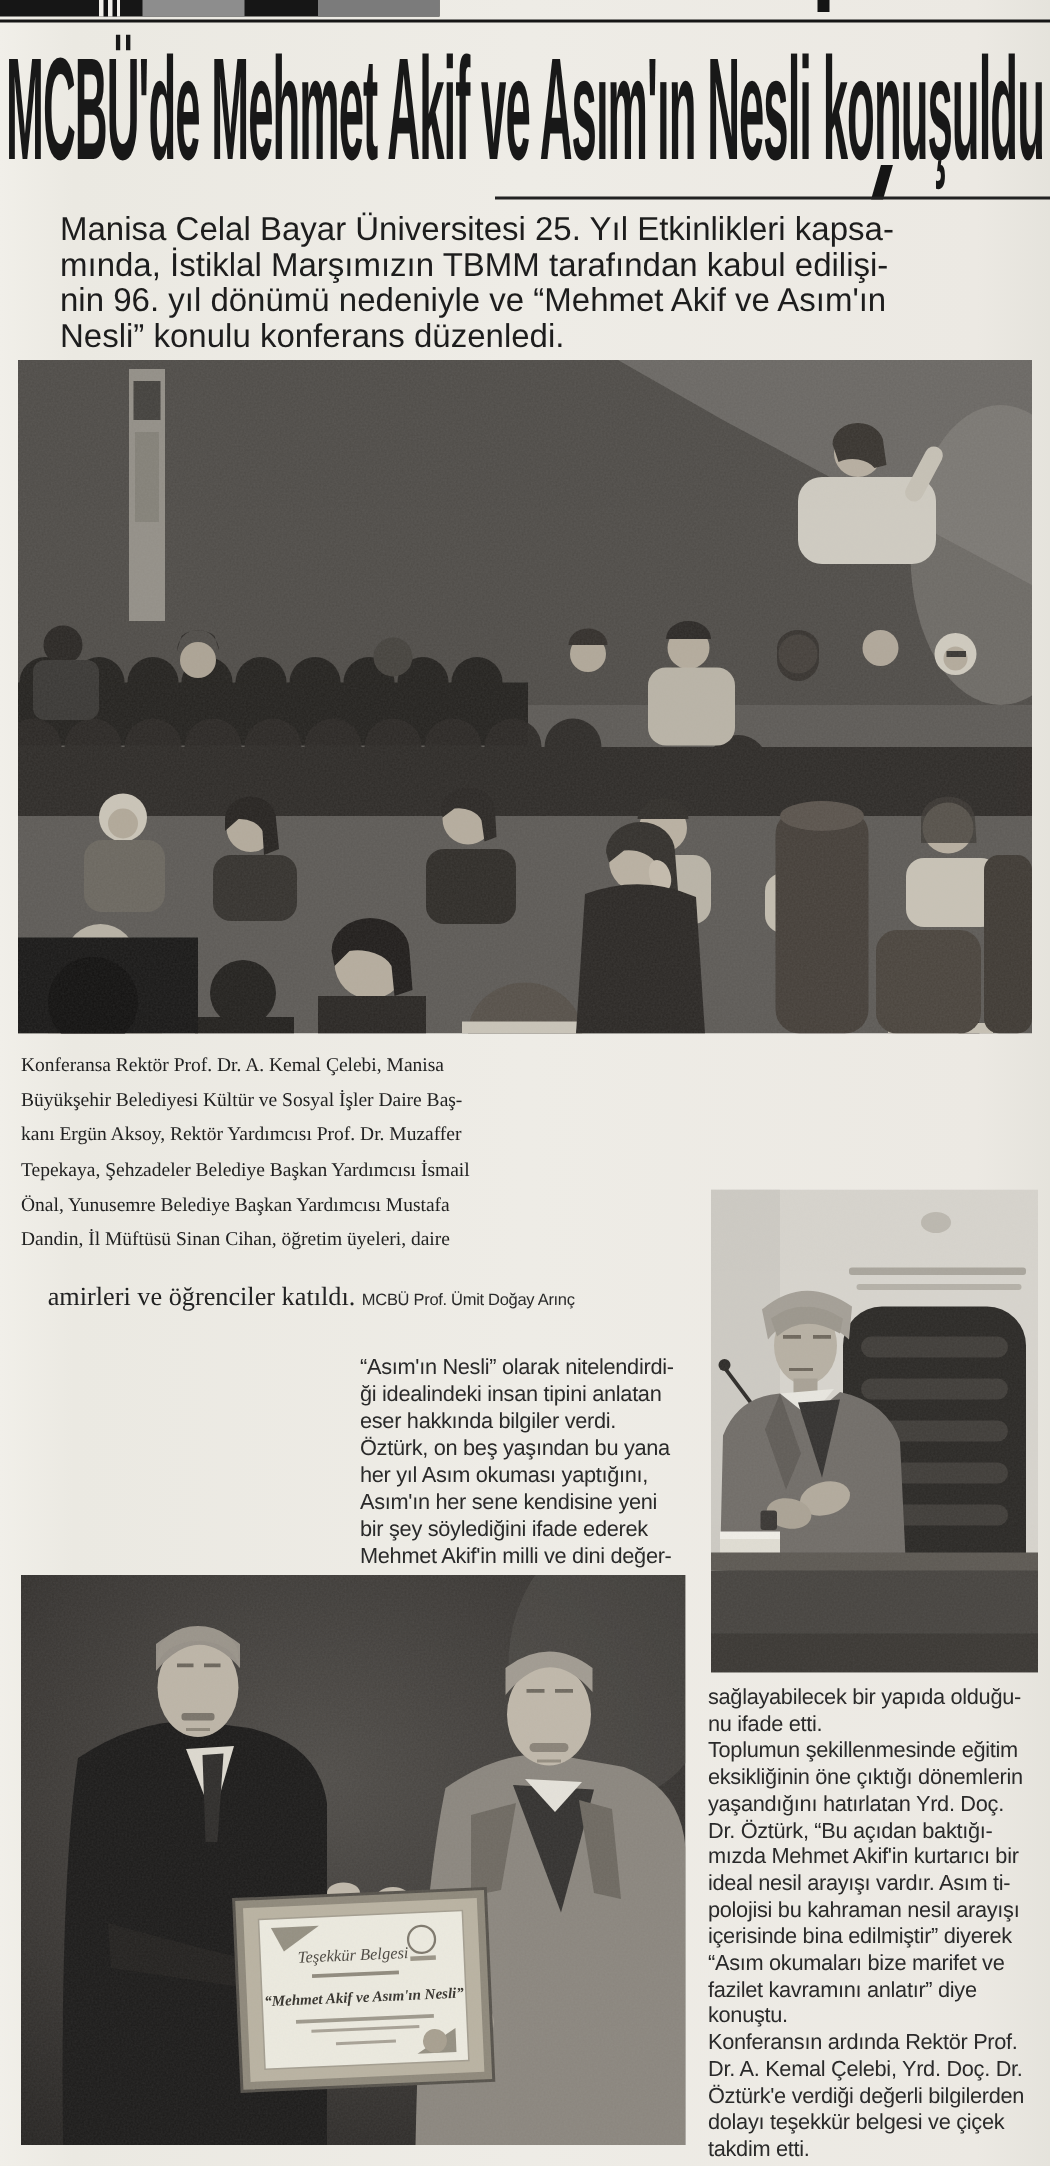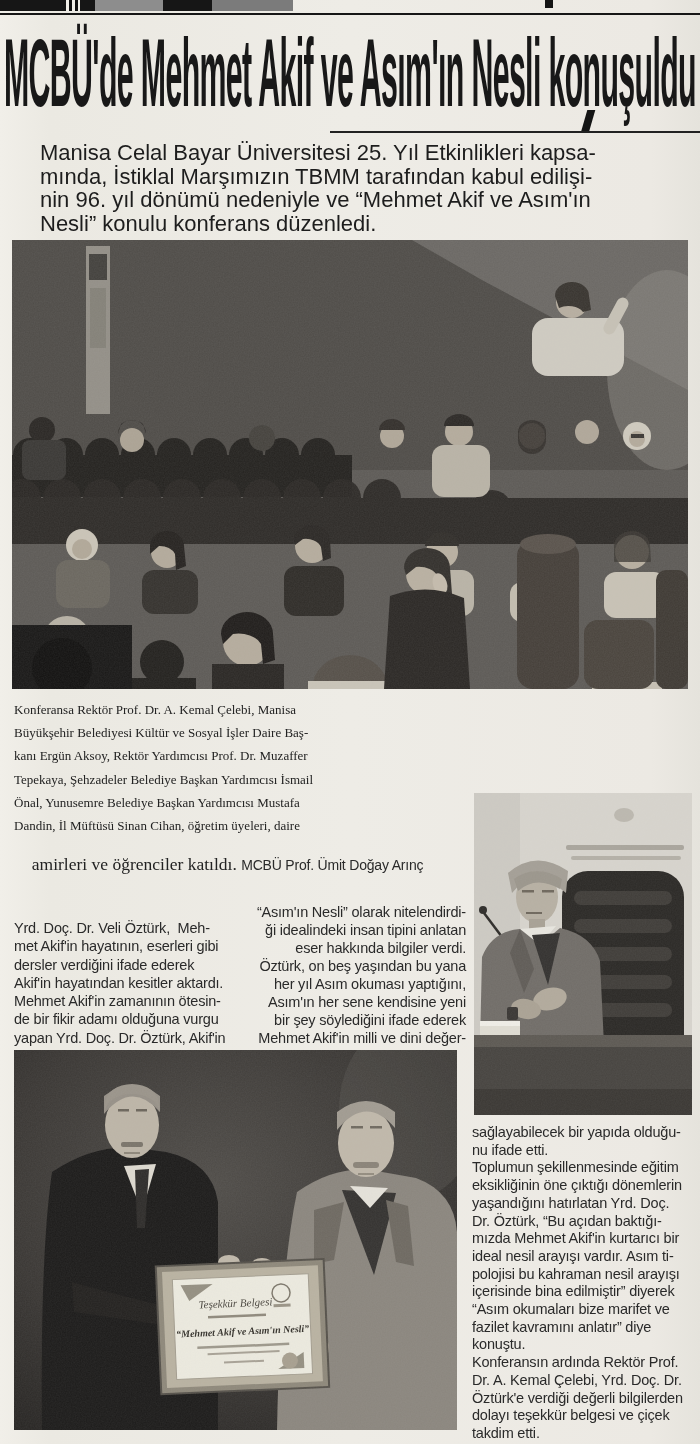--- a/index.html
+++ b/index.html
@@ -38,21 +38,21 @@
   .serif-block{
     font-family:"Liberation Serif",serif;font-size:13px;line-height:23.2px;
     white-space:pre;color:#222;overflow:visible;
   }
   .sans-block{
     font-family:"Liberation Sans",sans-serif;font-size:14.5px;line-height:18.3px;
     letter-spacing:-0.2px;white-space:pre;color:#2a2a2a;overflow:visible;
   }
   .mixedline{left:14px;top:836px;width:460px;white-space:pre;overflow:visible;}
   .mixedline .m-serif{font-family:"Liberation Serif",serif;font-size:17.5px;color:#222;text-align:center;}
-  .mixedline .m-sans{font-family:"Liberation Sans",sans-serif;font-size:14px;letter-spacing:-0.2px;color:#2a2a2a;}
+  .mixedline .m-sans{font-family:"Liberation Sans",sans-serif;font-size:11px;letter-spacing:-0.2px;color:#2a2a2a;}
   .tight{line-height:17.7px;}
 </style>
 </head>
 <body>
 
 <div class="page">
 
   <div class="abs topbar">
     <span class="patchA"></span>
       <span class="patchB"></span>
@@ -198,28 +198,21 @@
   <div class="abs serif-block" style="left:14px;top:698px;width:460px;">Konferansa Rektör Prof. Dr. A. Kemal Çelebi, Manisa
 Büyükşehir Belediyesi Kültür ve Sosyal İşler Daire Baş-
 kanı Ergün Aksoy, Rektör Yardımcısı Prof. Dr. Muzaffer
 Tepekaya, Şehzadeler Belediye Başkan Yardımcısı İsmail
 Önal, Yunusemre Belediye Başkan Yardımcısı Mustafa
 Dandin, İl Müftüsü Sinan Cihan, öğretim üyeleri, daire</div>
   <div class="abs mixedline">
     <span class="m-serif">amirleri ve öğrenciler katıldı. </span><span class="m-sans">MCBÜ Prof. Ümit Doğay Arınç</span>
   </div>
 
-  <div class="abs sans-block" style="left:14px;top:919px;width:224px;">Yrd. Doç. Dr. Veli Öztürk,  Meh-
-met Akif'in hayatının, eserleri gibi
-dersler verdiğini ifade ederek
-Akif'in hayatından kesitler aktardı.
-Mehmet Akif'in zamanının ötesin-
-de bir fikir adamı olduğuna vurgu
-yapan Yrd. Doç. Dr. Öztürk, Akif'in</div>
-  <div class="abs sans-block" style="left:240px;top:903px;width:226px;line-height:18px;text-align:right;">“Asım'ın Nesli” olarak nitelendirdi-
+  <div class="abs sans-block" style="left:240px;top:903px;width:226px;line-height:18px;">“Asım'ın Nesli” olarak nitelendirdi-
 ği idealindeki insan tipini anlatan
 eser hakkında bilgiler verdi.
 Öztürk, on beş yaşından bu yana
 her yıl Asım okuması yaptığını,
 Asım'ın her sene kendisine yeni
 bir şey söylediğini ifade ederek
 Mehmet Akif'in milli ve dini değer-</div>
 
 
   <svg class="abs photo" style="left:474px;top:793px;" width="218" height="322" viewBox="0 0 218 322" aria-hidden="true">

